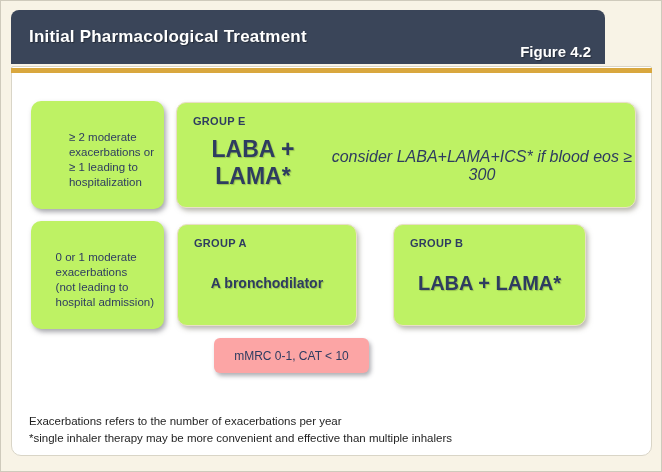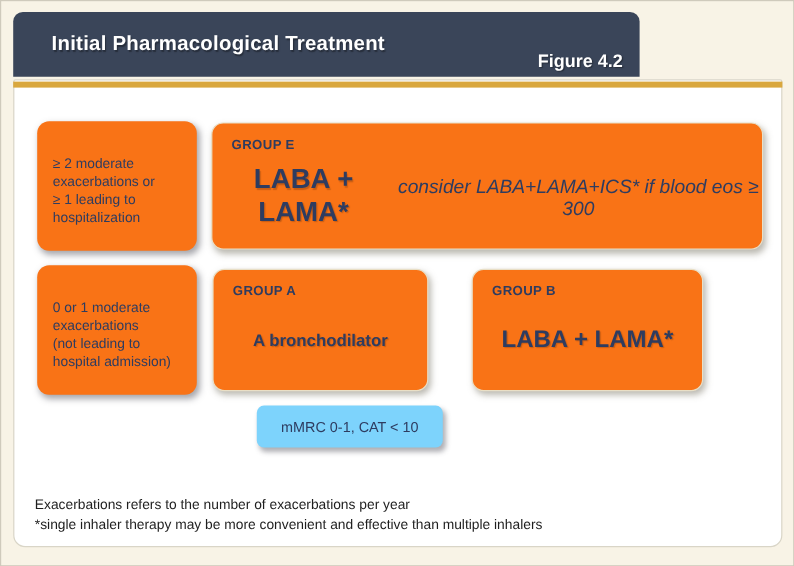--- a/index.html
+++ b/index.html
@@ -9,26 +9,26 @@
     width: 662px;
     height: 472px;
     background: #f8f3e6;
     border: 1px solid #cfcabc;
     font-family: "Liberation Sans", sans-serif;
     overflow: hidden;
   }
   .header {
     position: absolute;
     left: 10px; top: 9px;
-    width: 522px; height: 54px;
+    width: 594px; height: 54px;
     background: #3a4559;
     border-radius: 8px 8px 0 0;
     display: flex;
     align-items: center;
-    padding-left: 32px;
+    padding-left: 18px;
   }
   .title {
     color: #ffffff;
     font-size: 17px;
     font-weight: bold;
     letter-spacing: 0.2px;
     text-shadow: 1px 1px 1px rgba(0,0,0,0.35);
   }
   .figure-label {
     position: absolute;
@@ -48,39 +48,40 @@
   }
   .gold-bar {
     position: absolute;
     left: 10px; top: 67px;
     width: 641px; height: 5px;
     background: #d9a73e;
     z-index: 2;
   }
   .gray-box {
     position: absolute;
-    background: #f97316;
+    background: #bef264;
     border-radius: 10px;
     box-shadow: 2px 3px 5px rgba(80,80,90,0.5);
     display: flex;
     align-items: center;
     padding: 20px 10px 10px 13px;
     z-index: 3;
+    justify-content: flex-end;
   }
   .gray-box .crit-text {
     color: #2e3c60;
     font-size: 11.5px;
     line-height: 1.32;
     white-space: pre-line;
   }
   .crit-1 { left: 30px; top: 100px; width: 133px; height: 108px; }
   .crit-2 { left: 30px; top: 220px; width: 133px; height: 108px; }
   .cream-card {
     position: absolute;
-    background: #f97316;
+    background: #bef264;
     border: 1px solid #e9dfc6;
     border-radius: 10px;
     box-shadow: 2px 3px 5px rgba(120,115,100,0.5);
     z-index: 3;
   }
   .card-e { left: 175px; top: 101px; width: 460px; height: 106px; }
   .card-a { left: 176px; top: 223px; width: 180px; height: 102px; }
   .card-b { left: 392px; top: 223px; width: 193px; height: 102px; }
   .group-label {
     position: absolute;
@@ -109,21 +110,21 @@
   .card-a .treatment-big { font-size: 14px; }
   .card-b .treatment-big { font-size: 20px; }
   .treatment-note {
     margin-top: 5px;
     color: #2e3c60;
     font-size: 16px;
     font-style: italic;
   }
   .badge {
     position: absolute;
-    background: #7dd3fc;
+    background: #fca5a5;
     border-radius: 6px;
     box-shadow: 2px 3px 4px rgba(80,80,90,0.45);
     display: flex;
     align-items: center;
     justify-content: center;
     color: #2e3c60;
     font-size: 12px;
     z-index: 3;
   }
   .badge-1 { left: 213px; top: 337px; width: 155px; height: 35px; }

